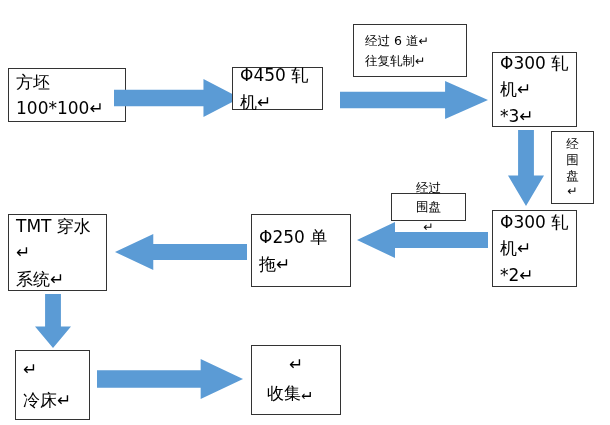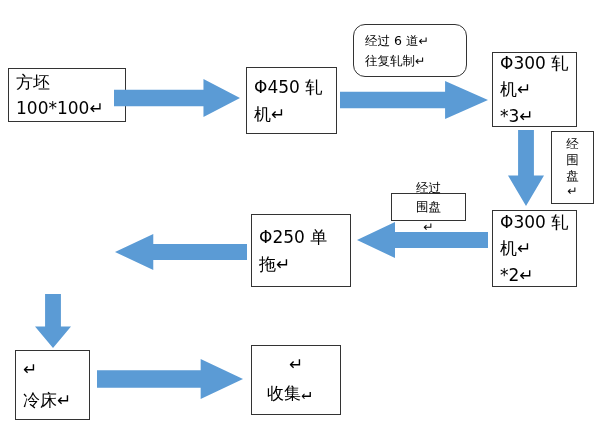--- a/index.html
+++ b/index.html
@@ -37,25 +37,25 @@
 <body>
 
 <div class="canvas">
 
   <div class="box" style="left:8px; top:68px; width:118px; height:54px;">
     <span>方坯 100*100↵</span>
   </div>
 
   <div class="arrow right" style="left:114px; top:79px; width:126px; height:38px;"></div>
 
-  <div class="box" style="left:246px; top:67px; width:91px; height:67px;">
+  <div class="box" style="left:232px; top:67px; width:91px; height:43px;">
     <span>Φ450 轧机↵</span>
   </div>
 
-  <div class="box note" style="left:353px; top:24px; width:114px; height:53px; padding-left:11px;border-radius:12px;">
+  <div class="box note" style="left:353px; top:24px; width:114px; height:53px; padding-left:11px;">
     <span>经过 6 道↵</span>
     <span>往复轧制↵</span>
   </div>
 
   <div class="arrow right" style="left:340px; top:81px; width:148px; height:38px;"></div>
 
   <div class="box" style="left:492px; top:52px; width:85px; height:75px;">
     <span>Φ300 轧机↵</span>
     <span>*3↵</span>
   </div>
@@ -79,20 +79,24 @@
   </div>
 
   <div class="arrow left" style="left:357px; top:222px; width:131px; height:36px;"></div>
 
   <div class="box" style="left:251px; top:214px; width:100px; height:73px;">
     <span>Φ250 单拖↵</span>
   </div>
 
   <div class="arrow left" style="left:115px; top:234px; width:132px; height:36px;"></div>
 
+  <div class="box" style="left:8px; top:214px; width:99px; height:77px;">
+    <span>TMT  穿水↵</span>
+    <span>系统↵</span>
+  </div>
 
   <div class="arrow down" style="left:35px; top:294px; width:36px; height:54px;"></div>
 
   <div class="box spread" style="left:15px; top:350px; width:75px; height:70px;">
     <span>↵</span>
     <span>冷床↵</span>
   </div>
 
   <div class="arrow right" style="left:97px; top:359px; width:146px; height:40px;"></div>
 

